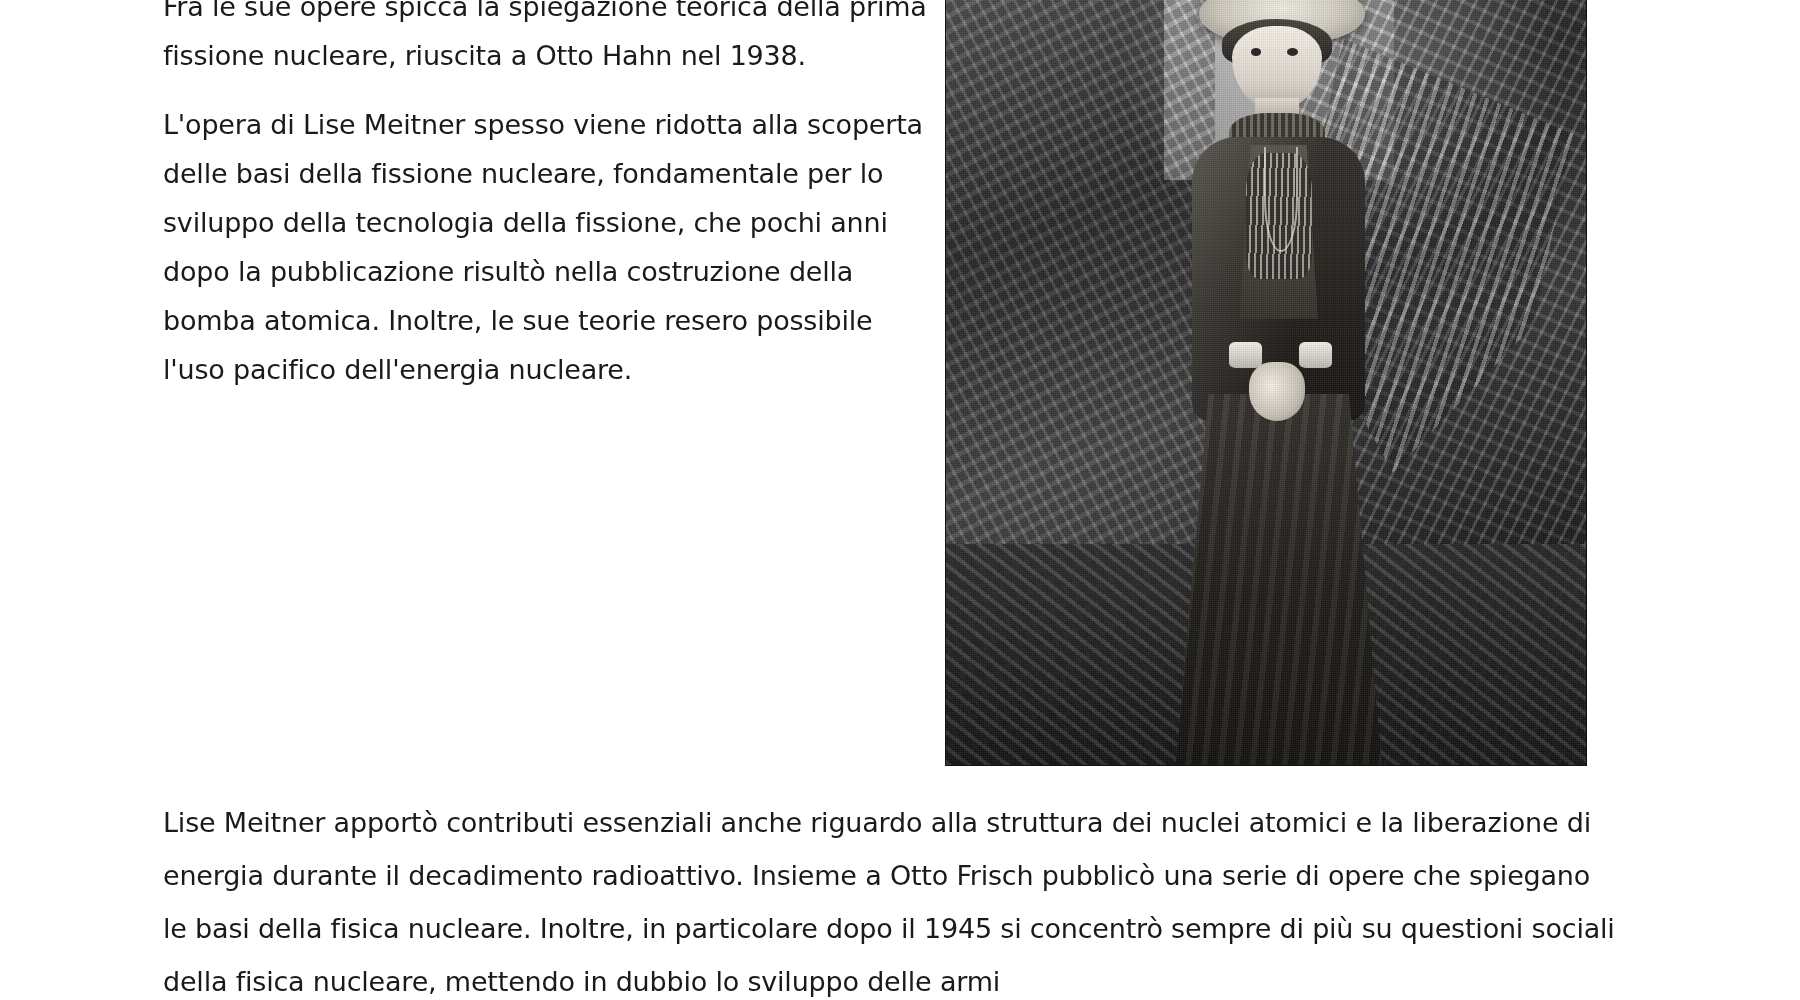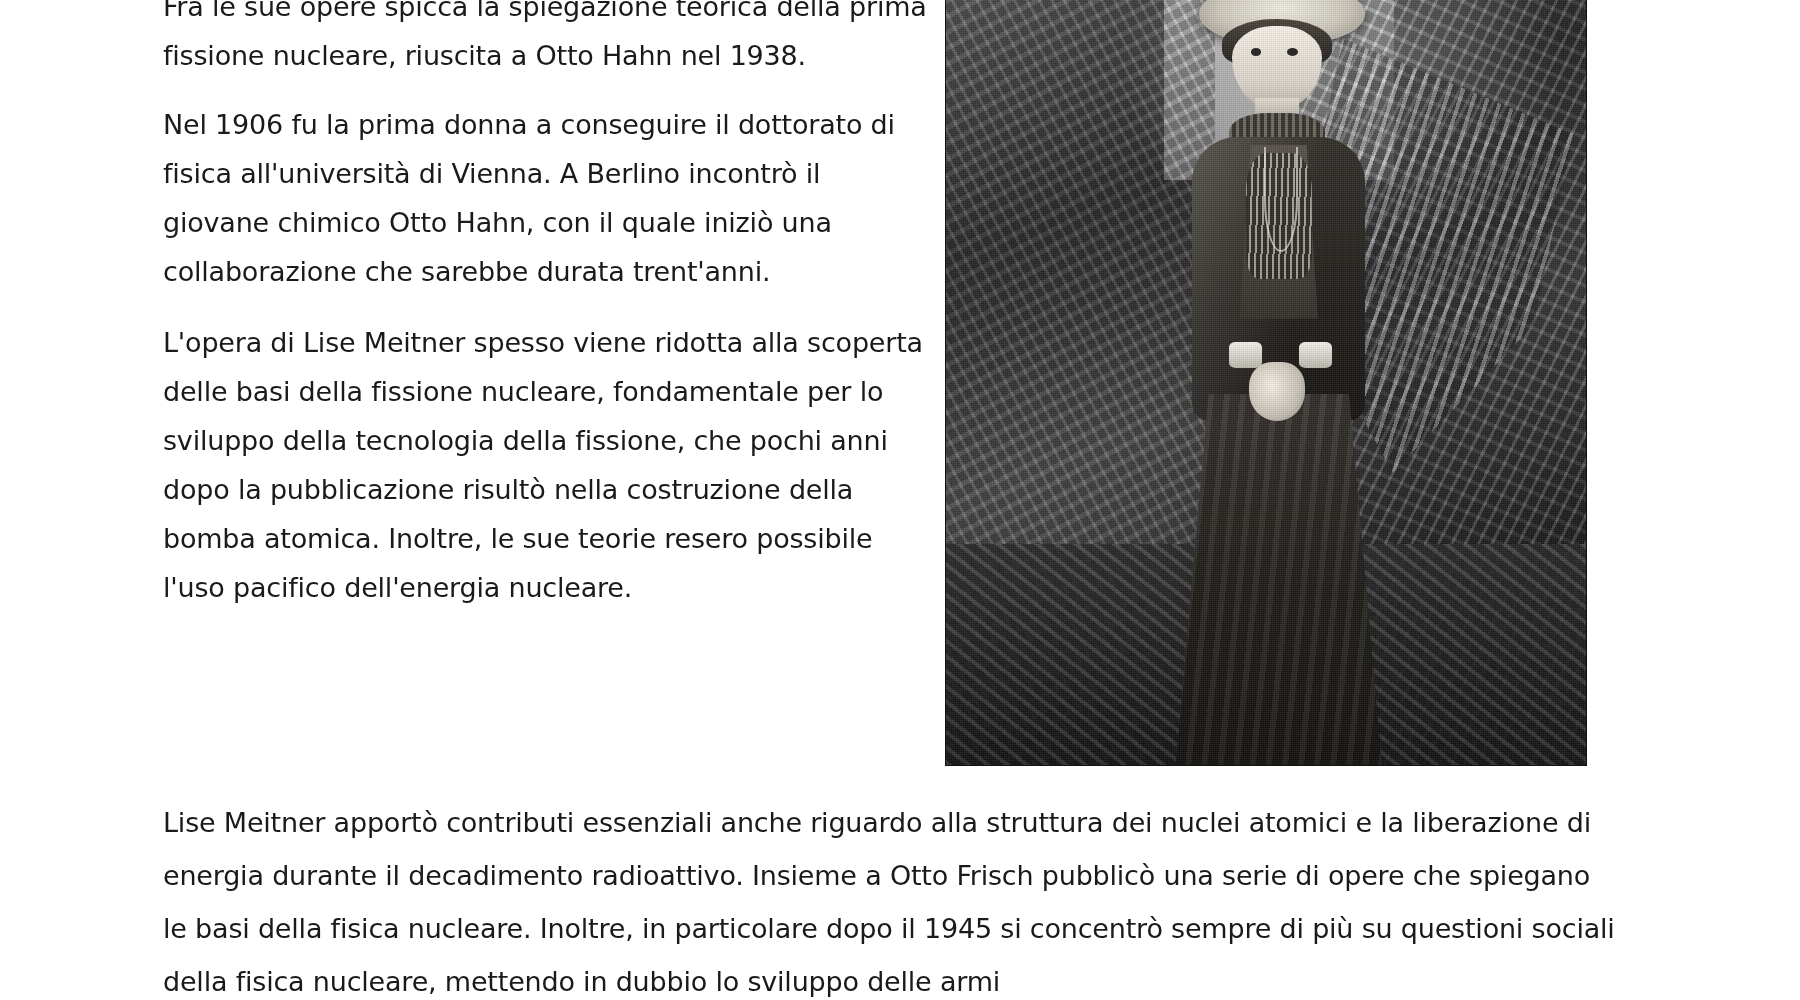--- a/index.html
+++ b/index.html
@@ -291,21 +291,20 @@
   }
 </style>
 </head>
 <body>
 
 <div class="page">
 
   <div class="text-column">
     <p class="para first-clipped">Fra le sue opere spicca la spiegazione teorica della prima fissione nucleare, riuscita a  Otto Hahn nel 1938.</p>
 
-    <p class="para">Nel 1906 fu la prima donna a conseguire il dottorato di fisica all'università di Vienna.  A Berlino incontrò il giovane chimico Otto Hahn, con il quale iniziò una collaborazione che sarebbe durata trent'anni.</p>
 
     <p class="para">L'opera di Lise Meitner spesso viene ridotta alla scoperta delle basi della fissione nucleare, fondamentale per lo sviluppo della tecnologia della fissione, che pochi anni dopo la pubblicazione risultò nella costruzione della bomba atomica. Inoltre, le sue teorie resero possibile l'uso pacifico dell'energia nucleare.</p>
   </div>
 
   <div class="photo-frame">
     <div class="photo">
       <div class="wall"></div>
       <div class="foliage left"></div>
       <div class="foliage right"></div>
       <div class="frond"></div>

